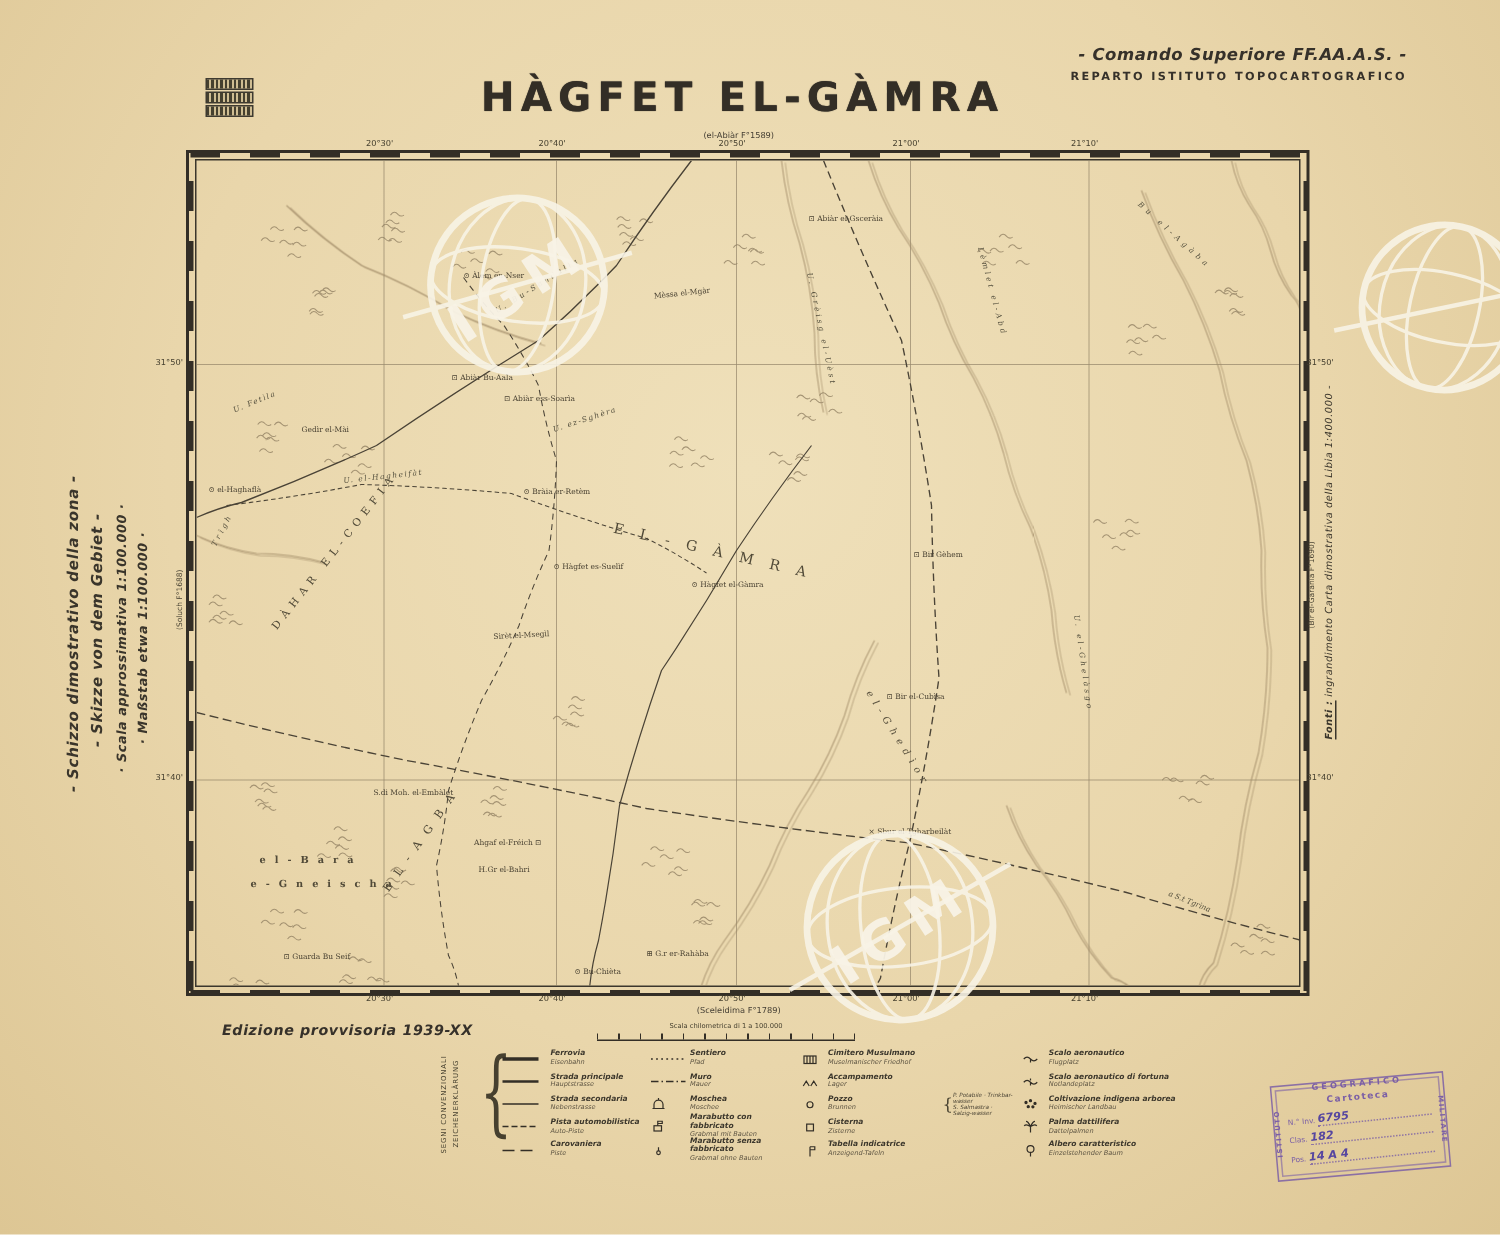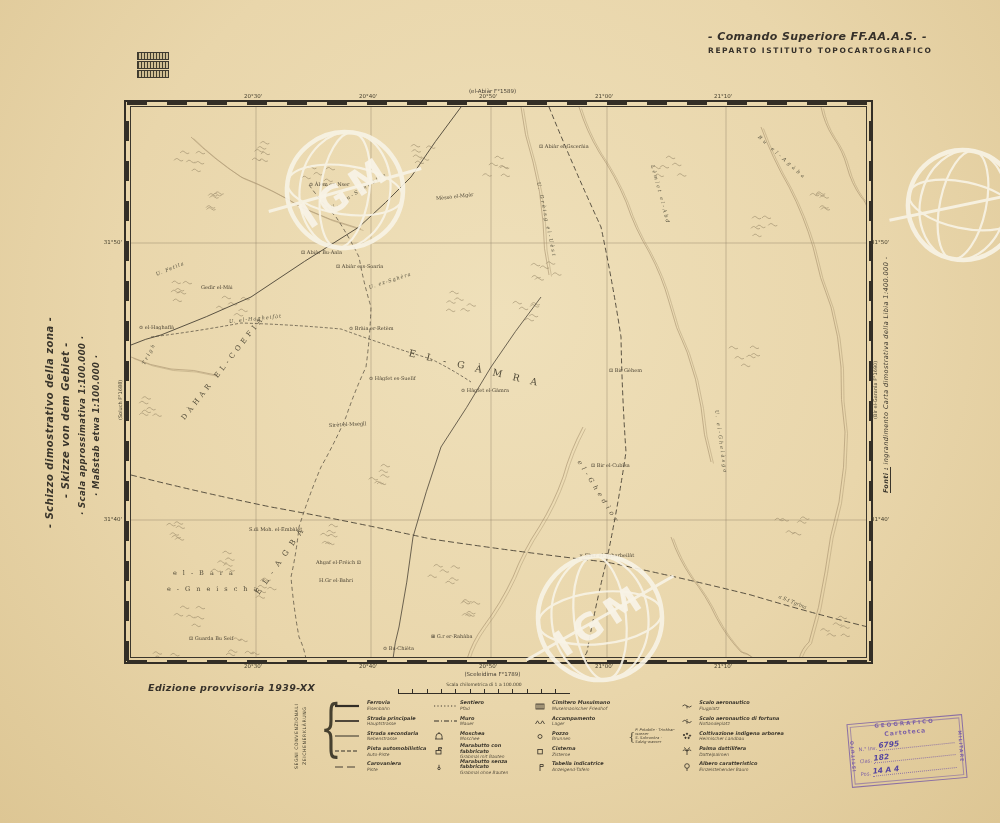--- a/index.html
+++ b/index.html
@@ -6,21 +6,21 @@
   body{width:1000px;height:823px;position:relative;overflow:hidden;
        font-family:"DejaVu Sans",sans-serif;
        background:radial-gradient(ellipse at 50% 38%, #efe0ba 0%, #e9d6ab 55%, #ddc694 100%);
        color:#36312a;}
   #page{position:absolute;inset:0;}
 
   
   .title{position:absolute;left:290px;top:50px;width:410px;text-align:center;
          font-size:27px;font-weight:bold;letter-spacing:4px;color:#332e26;
          font-family:"DejaVu Sans",sans-serif;text-shadow:0 0 .6px #332e26;}
-  .hdr-right{position:absolute;left:708px;top:30px;width:230px;text-align:left;}
+  .hdr-right{position:absolute;left:708px;top:30px;width:230px;text-align:right;}
   .hdr-right .l1{font-size:11px;font-style:italic;font-weight:bold;letter-spacing:.4px;}
   .hdr-right .l2{font-size:7.5px;font-weight:bold;letter-spacing:1.6px;margin-top:3px;}
   .hdr-right .l3{font-size:18px;font-weight:bold;letter-spacing:2px;margin-top:3px;}
   .topref{position:absolute;left:400px;top:88px;width:185px;text-align:center;font-size:5.5px;color:#443e33;}
   .botref{position:absolute;left:430px;top:671px;width:125px;text-align:center;font-size:5.5px;color:#443e33;}
 
   
   .pm{position:absolute;left:137px;width:30px;height:6px;border:.5px solid #3e3a30;
       background:repeating-linear-gradient(90deg,#45402f 0 1.5px,#cfbd92 1.5px 3px);}
 
@@ -41,21 +41,21 @@
   .sheetref{font-size:5px;color:#4a4434;}
 
   
   #map-canvas{position:absolute;inset:0;overflow:hidden;}
   #map-svg{position:absolute;left:0;top:0;}
   .ml{position:absolute;white-space:nowrap;transform-origin:left center;color:#4c4434;}
   .ml-pl{font-size:5px;font-family:"DejaVu Serif",serif;}
   .ml-wd{font-size:5px;font-style:italic;font-family:"DejaVu Serif",serif;color:#55503e;}
   .ml-wd2{font-size:6.5px;font-style:italic;font-family:"DejaVu Serif",serif;color:#5a523f;}
   .ml-ar{font-size:8.5px;font-family:"DejaVu Serif",serif;color:#514a38;}
-  .ml-ar2{font-size:6.5px;font-family:"DejaVu Serif",serif;color:#514a38;}
+  .ml-ar2{font-size:6.5px;font-family:"DejaVu Serif",serif;color:#514a38;font-weight:bold;}
 
   
   .edition{position:absolute;left:148px;top:682px;font-size:9.5px;font-weight:bold;font-style:italic;letter-spacing:.4px;}
   .scalebar{position:absolute;left:398px;top:682px;width:172px;text-align:center;}
   .scalebar .lbl{font-size:4.5px;color:#46402f;}
   .scalebar .bar{margin-top:2px;height:4px;border-bottom:1.2px solid #332e26;
     background:repeating-linear-gradient(90deg,#332e26 0 1px,rgba(0,0,0,0) 1px 14.3px);}
   #legend{position:absolute;left:294px;top:697px;width:412px;height:80px;}
   .lg-head{position:absolute;top:6px;font-size:4.6px;letter-spacing:.6px;color:#46402f;
            writing-mode:vertical-rl;transform:rotate(180deg);height:66px;text-align:center;}
@@ -91,20 +91,21 @@
 </style>
 </head>
 <body>
 
 <div id="page">
 
   <div class="pm" style="top:52px"></div>
   <div class="pm" style="top:61px"></div>
   <div class="pm" style="top:70px"></div>
 
+  <div class="title">HÀGFET EL-GÀMRA</div>
   <div class="hdr-right">
     <div class="l1">- Comando Superiore FF.AA.A.S. -</div>
     <div class="l2">REPARTO ISTITUTO TOPOCARTOGRAFICO</div>
   </div>
   <div class="topref">(el-Abiàr F°1589)</div>
   <div class="botref">(Sceleidima F°1789)</div>
 
   <div class="frame-outer"></div>
   <div class="band" style="left:127px;top:101.5px;width:743px;height:3px"></div>
   <div class="band" style="left:127px;top:659.5px;width:743px;height:3px"></div>

